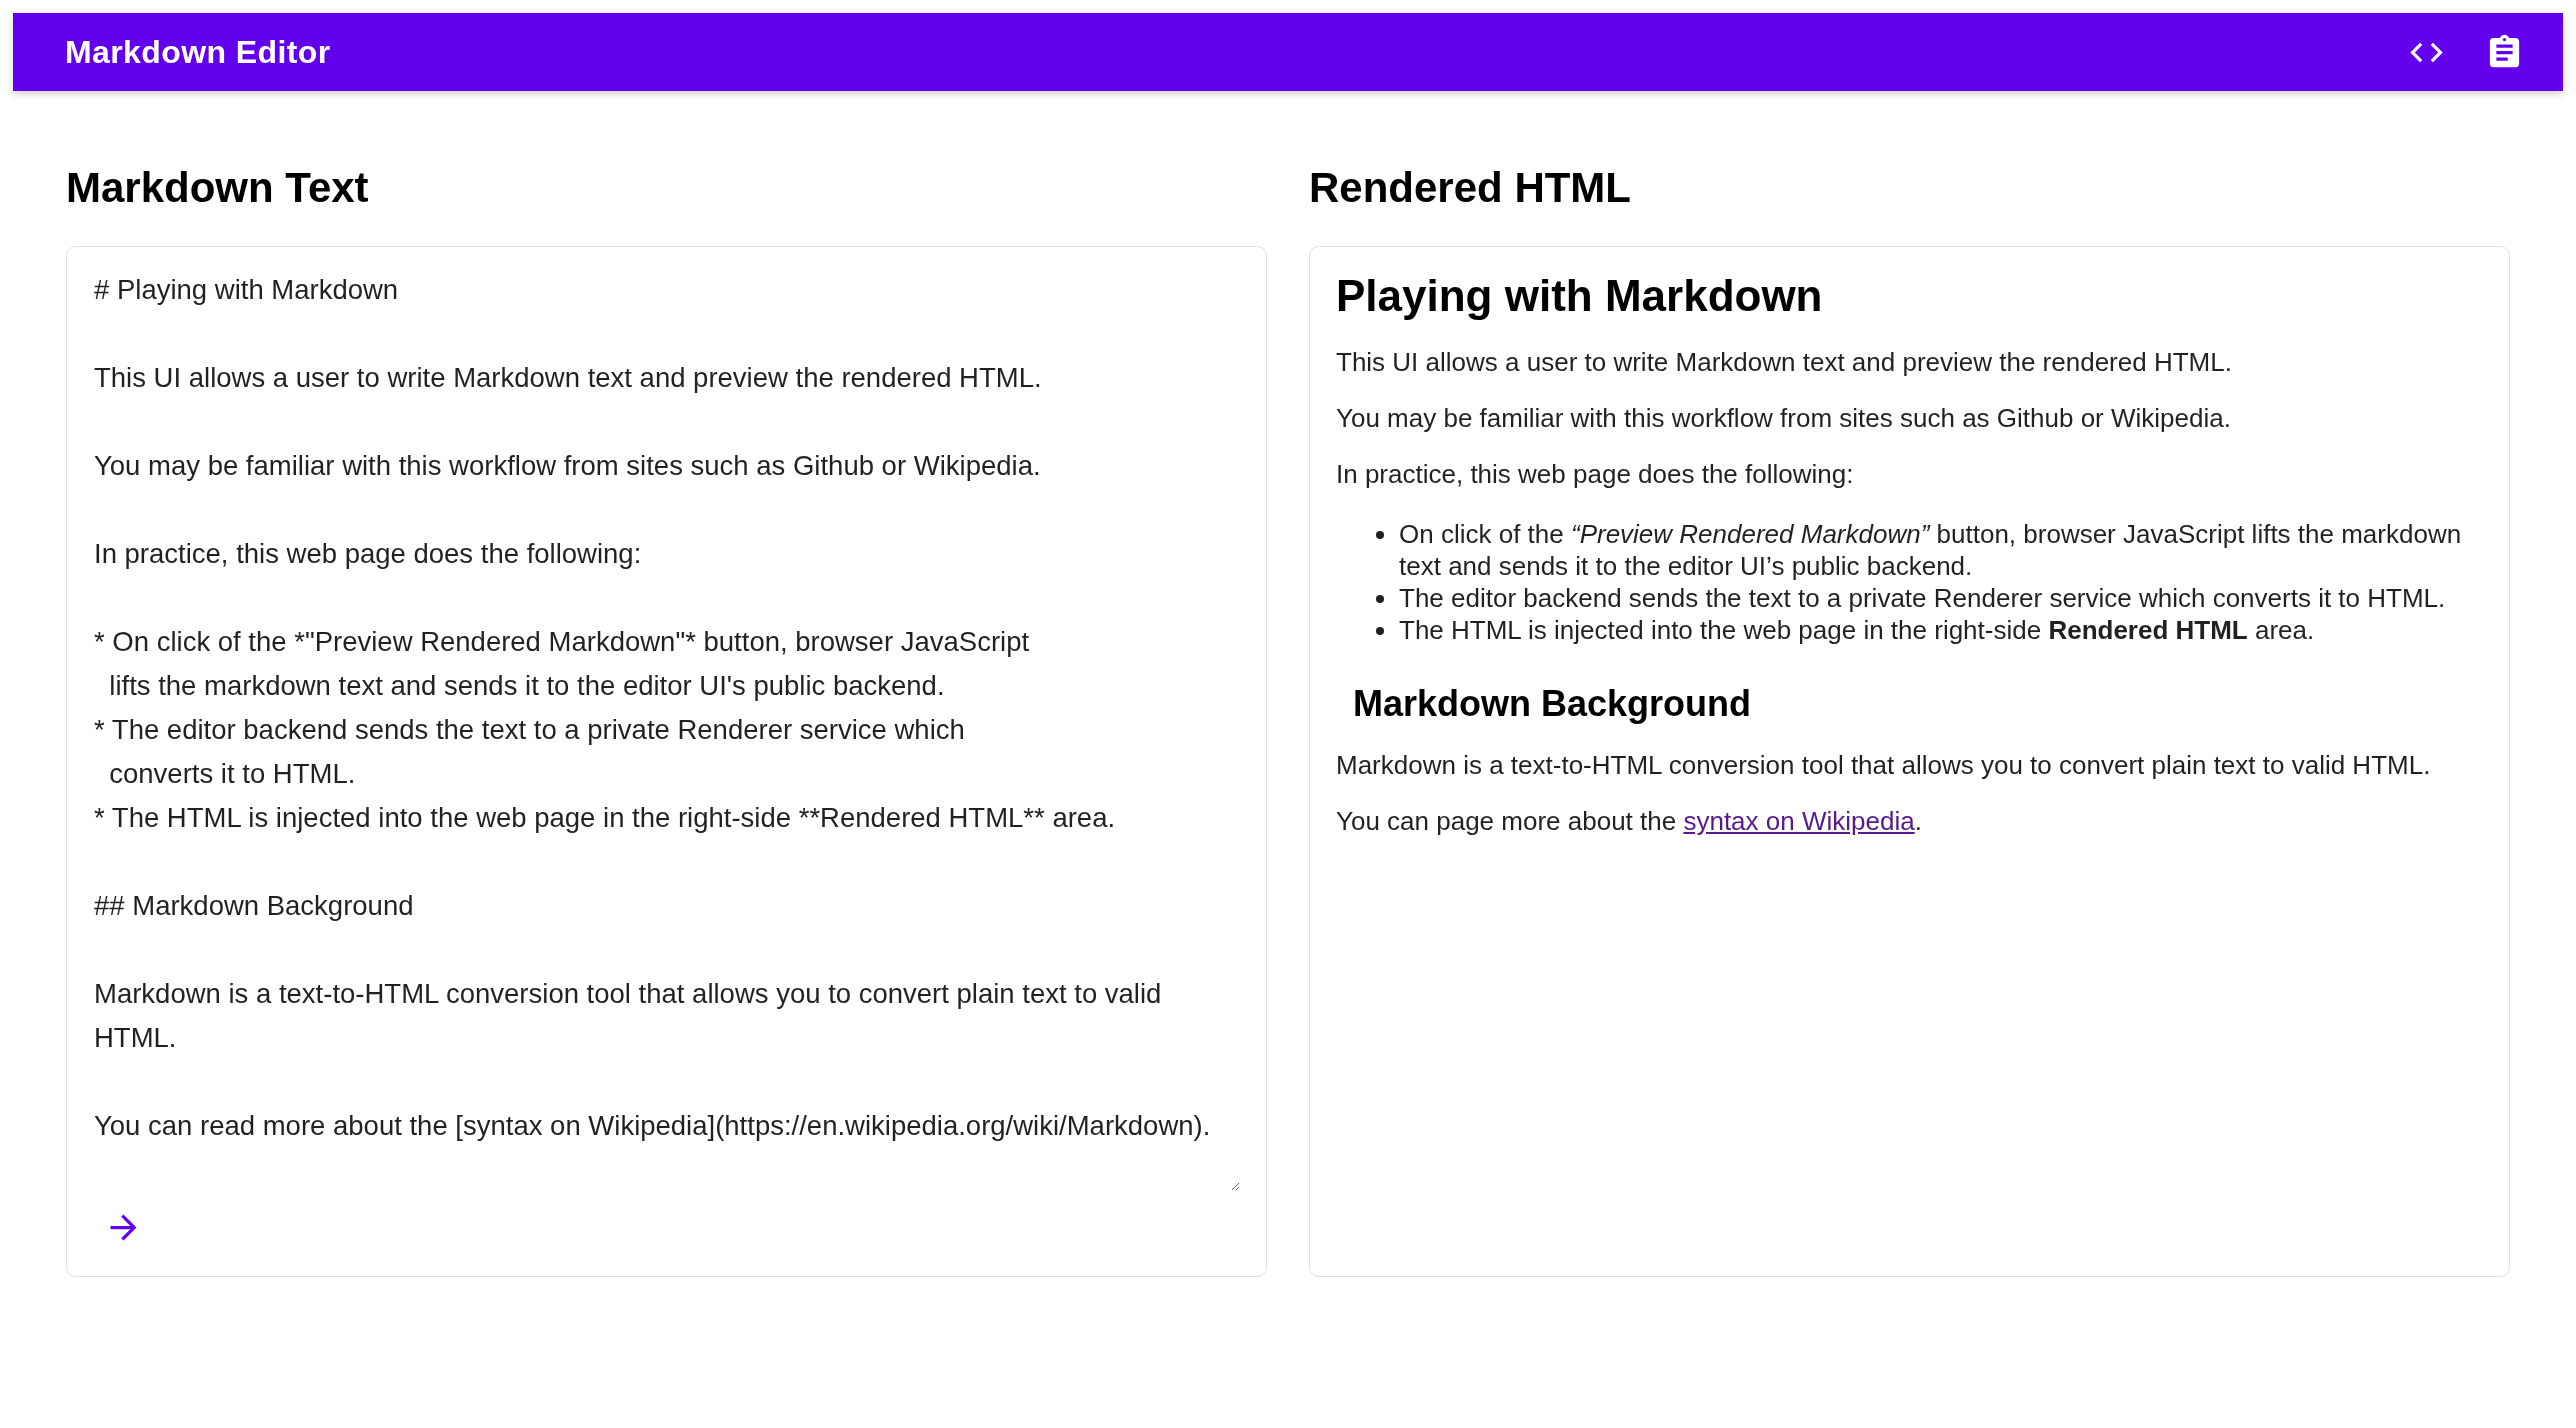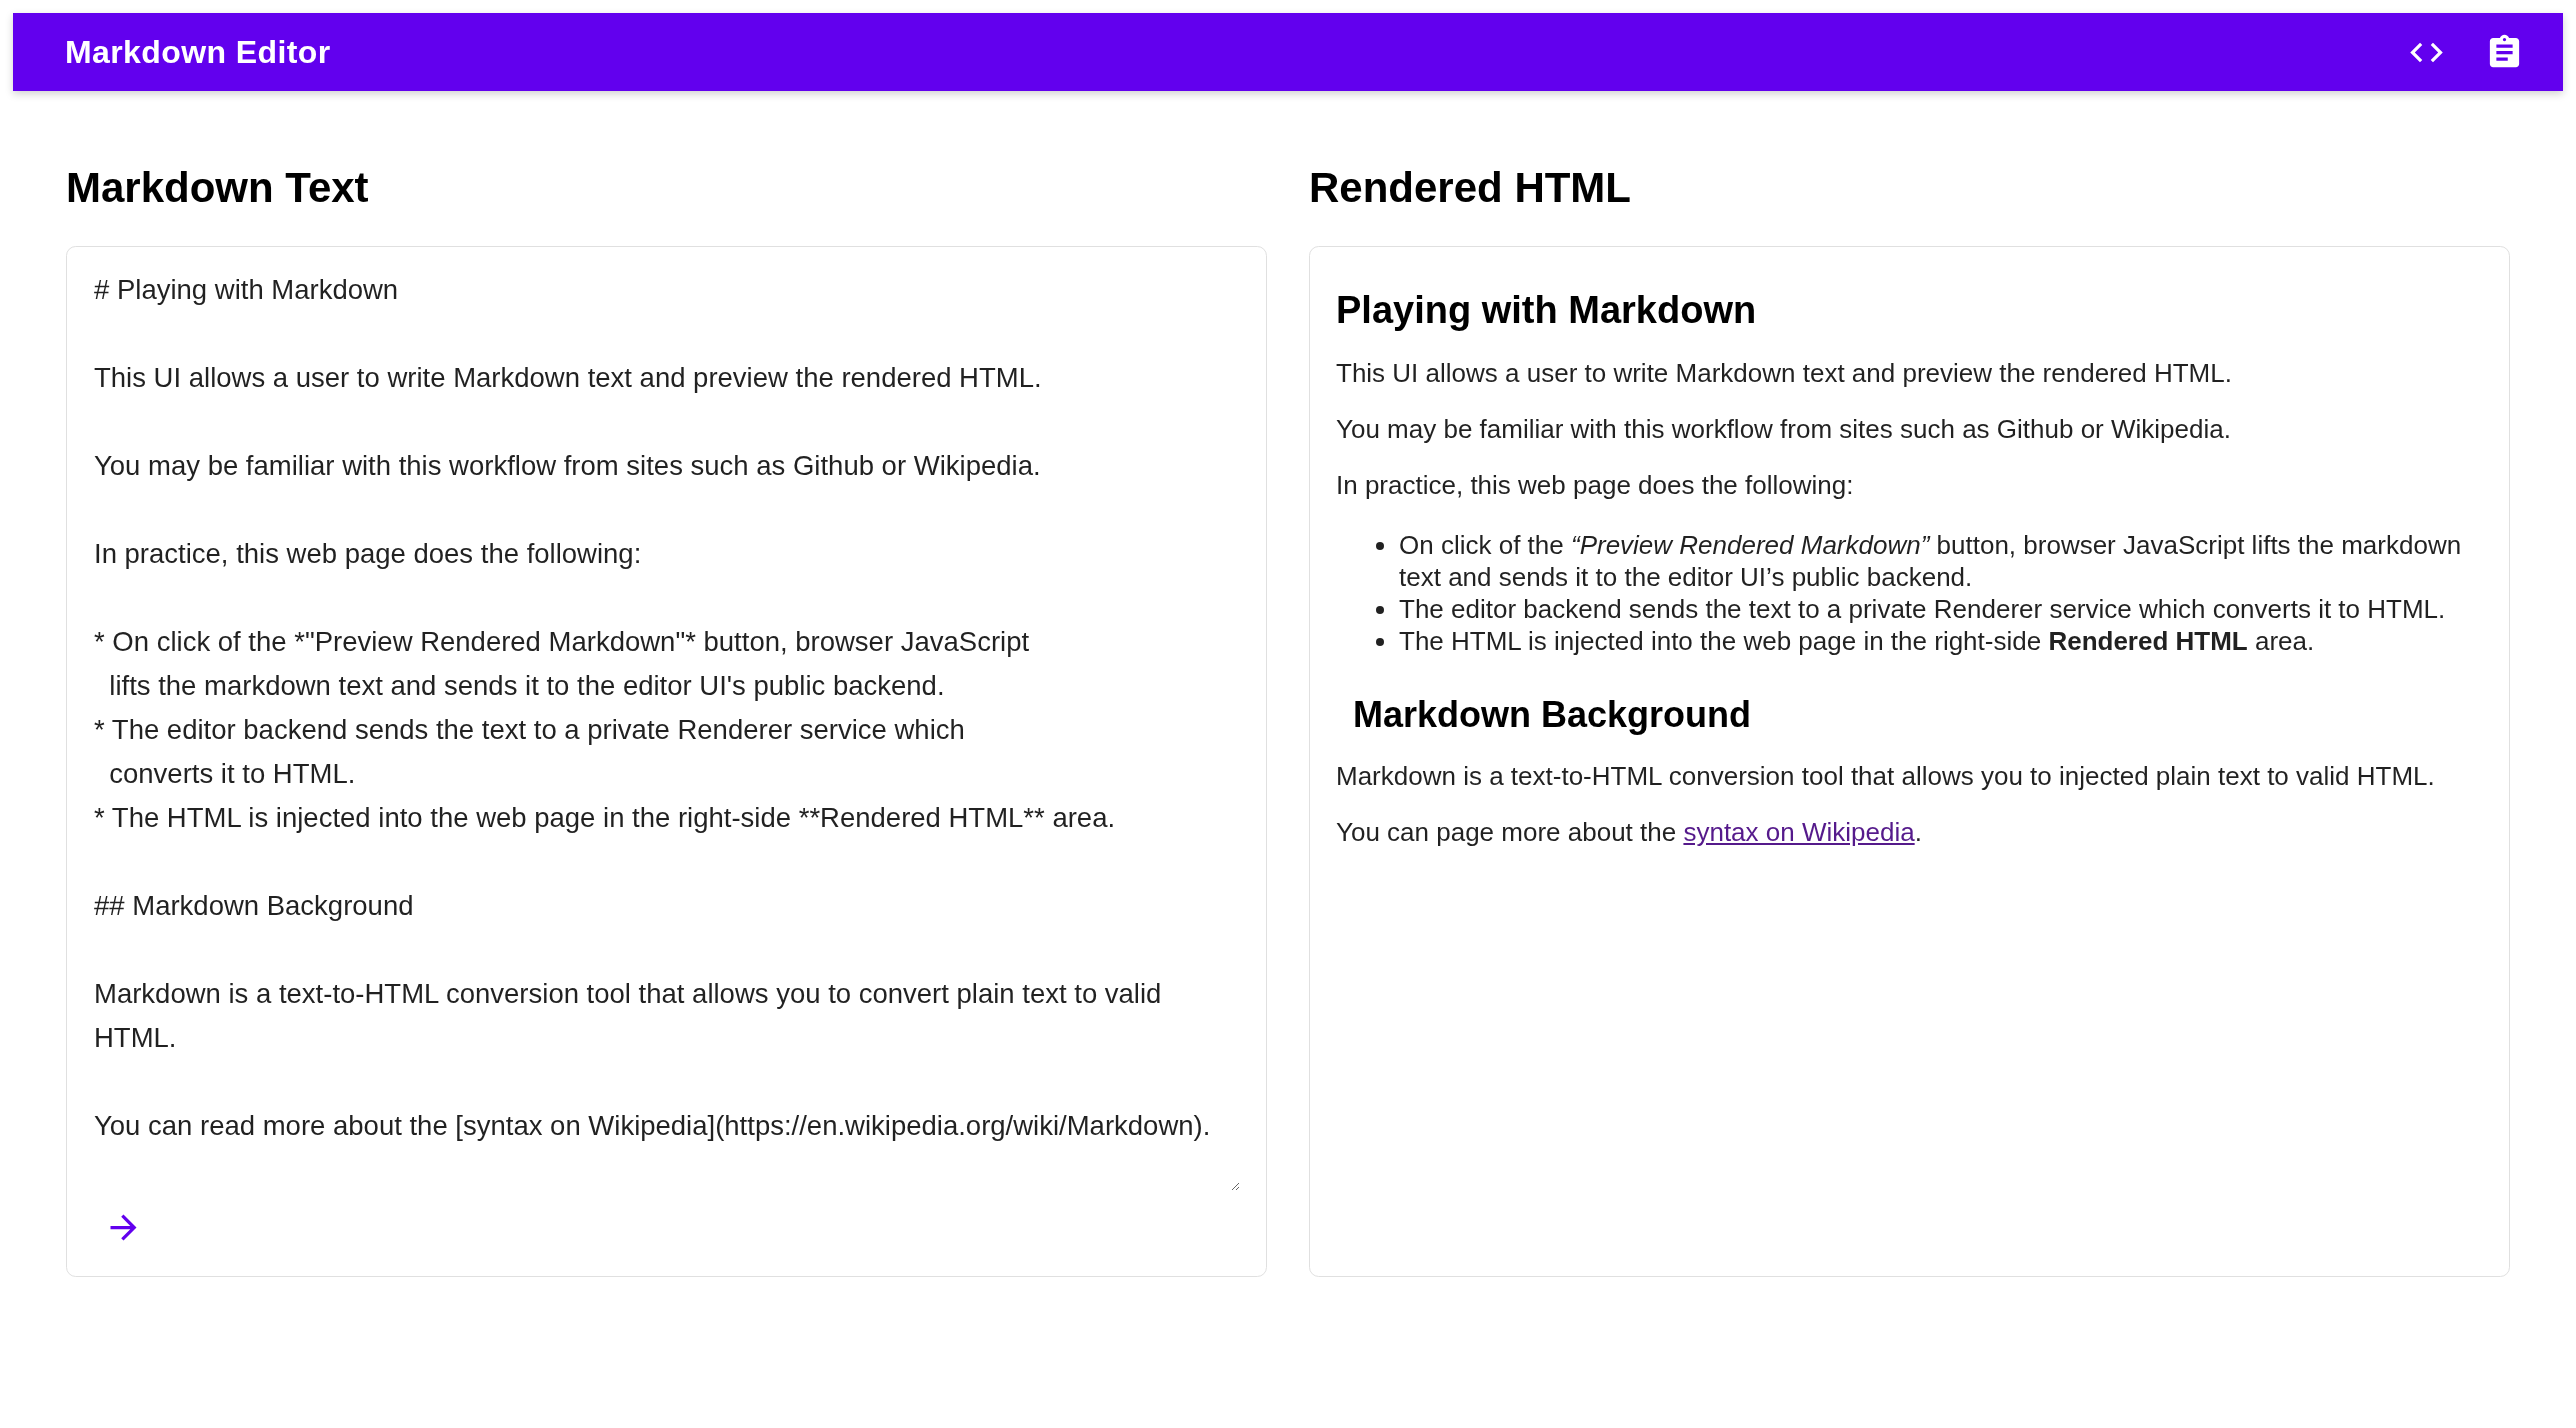--- a/index.html
+++ b/index.html
@@ -104,24 +104,24 @@
     padding:0;margin-right:13px;
   }
   .arrow-btn svg{width:39px;height:39px;fill:var(--accent);}
   
   .preview-card{
     padding:18px 26px;
     font-size:26px;
     line-height:32px;
   }
   .preview-card h1{
-    font-size:38px;
+    font-size:44px;
     font-weight:700;
     color:#000;
-    margin:23px 0 24px 0;
+    margin:5px 0 24px 0;
     line-height:1.2;
   }
   .preview-card h2{
     font-size:36px;
     font-weight:700;
     color:#000;
     margin:36px 0 24px 17px;
     line-height:1.2;
   }
   .preview-card p{margin:24px 0;}
@@ -196,20 +196,20 @@
         <h1>Playing with Markdown</h1>
         <p>This UI allows a user to write Markdown text and preview the rendered HTML.</p>
         <p>You may be familiar with this workflow from sites such as Github or Wikipedia.</p>
         <p>In practice, this web page does the following:</p>
         <ul>
           <li><span>On click of the </span><em>“Preview Rendered Markdown”</em><span> button, browser JavaScript lifts the markdown text and sends it to the editor UI’s public backend.</span></li>
           <li><span>The editor backend sends the text to a private Renderer service which converts it to HTML.</span></li>
           <li><span>The HTML is injected into the web page in the right-side </span><strong>Rendered HTML</strong><span> area.</span></li>
         </ul>
         <h2>Markdown Background</h2>
-        <p>Markdown is a text-to-HTML conversion tool that allows you to injected plain text to valid HTML.</p>
+        <p>Markdown is a text-to-HTML conversion tool that allows you to convert plain text to valid HTML.</p>
         <p><span>You can page more about the </span><a class="md-link">syntax on Wikipedia</a><span>.</span></p>
       </div>
     </section>
 
   </main>
 </div>
 
 
 </body></html>

